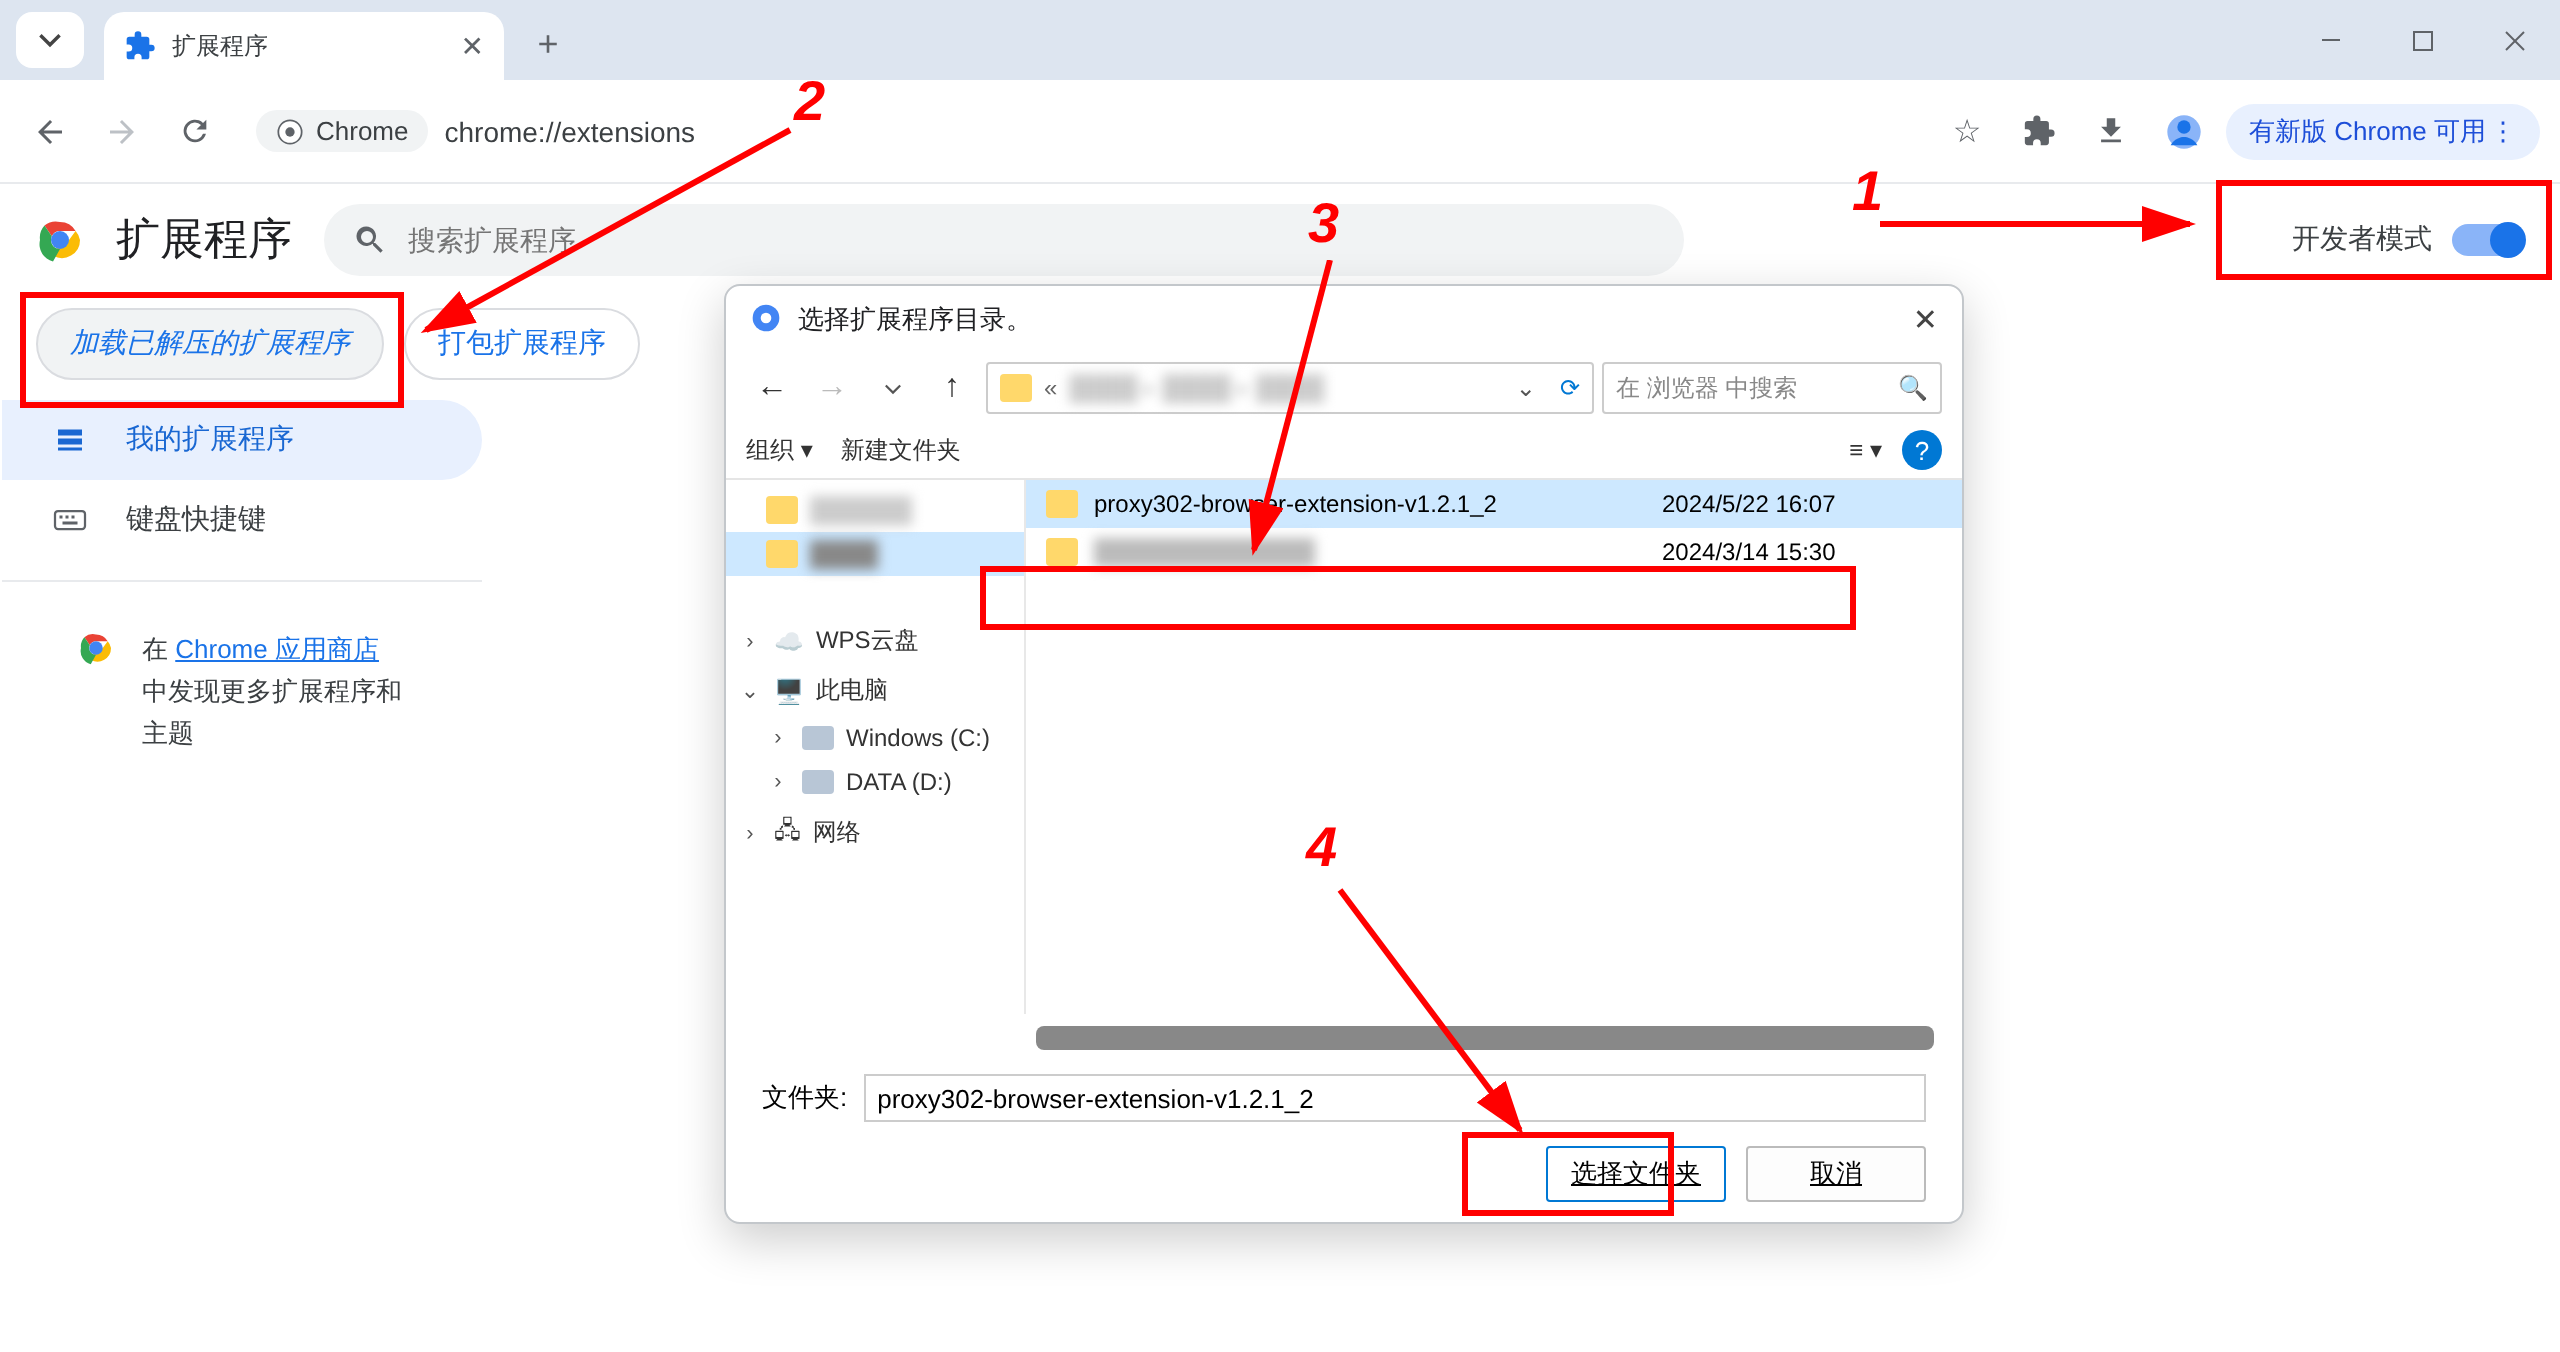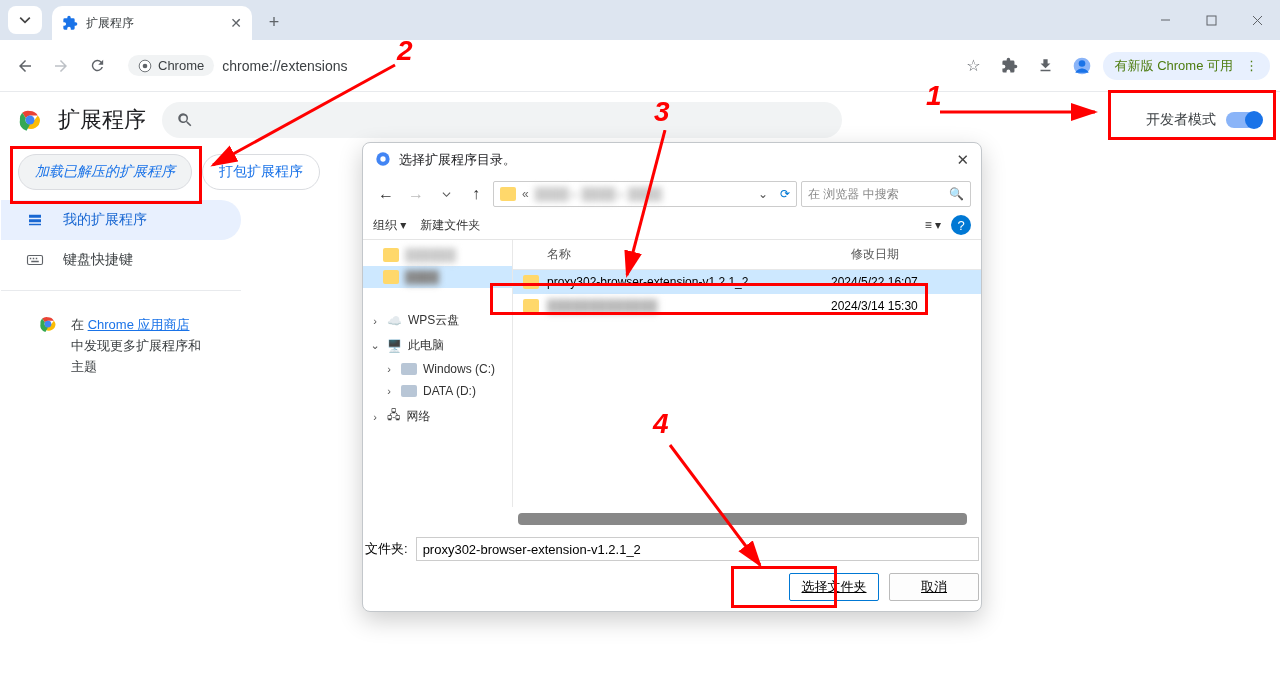--- a/index.html
+++ b/index.html
@@ -13,21 +13,21 @@
 .new-tab{width:28px;height:28px;display:flex;align-items:center;justify-content:center;color:#5f6368;font-size:18px;margin:0 0 4px 8px;cursor:pointer;}
 .window-controls{margin-left:auto;display:flex;margin-bottom:4px;}
 .win-btn{width:46px;height:32px;display:flex;align-items:center;justify-content:center;color:#5f6368;cursor:pointer;}
 .omnibox-bar{height:52px;background:#fff;display:flex;align-items:center;padding:0 10px;gap:6px;border-bottom:1px solid #e8eaed;}
 .nav-btn{width:30px;height:30px;display:flex;align-items:center;justify-content:center;color:#5f6368;border-radius:15px;cursor:pointer;}
 .nav-btn.disabled{color:#bdc1c6;}
 .omnibox{flex:1;height:30px;display:flex;align-items:center;padding:0 10px;gap:8px;}
 .secure-chip{display:flex;align-items:center;gap:6px;background:#f1f3f4;padding:3px 10px;border-radius:14px;font-size:13px;color:#3c4043;}
 .omnibox-url{font-size:14px;color:#3c4043;}
 .omni-icon{width:30px;height:30px;display:flex;align-items:center;justify-content:center;color:#5f6368;cursor:pointer;}
-.update-chip{background:#e8f0fe;color:#4d7c0f;border-radius:16px;padding:5px 12px;font-size:13px;display:flex;align-items:center;gap:12px;cursor:pointer;}
+.update-chip{background:#e8f0fe;color:#1d4ed8;border-radius:16px;padding:5px 12px;font-size:13px;display:flex;align-items:center;gap:2px;cursor:pointer;}
 .ext-header{display:flex;align-items:center;height:56px;padding:0 18px;gap:16px;}
 .chrome-logo{width:24px;height:24px;}
 .ext-title{font-size:22px;color:#202124;}
 .ext-search{flex:1;max-width:680px;height:36px;background:#f1f3f4;border-radius:20px;display:flex;align-items:center;padding:0 14px;gap:10px;color:#5f6368;}
 .ext-search input{border:none;background:transparent;outline:none;font-size:14px;flex:1;}
 .dev-toggle{margin-left:auto;display:flex;align-items:center;gap:10px;font-size:14px;color:#3c4043;}
 .toggle{width:36px;height:16px;background:#8ab4f8;border-radius:8px;position:relative;cursor:pointer;}
 .toggle .knob{width:18px;height:18px;background:#1a73e8;border-radius:50%;position:absolute;right:-1px;top:-1px;}
 .ext-toolbar{display:flex;gap:10px;padding:6px 18px 10px;}
 .ext-btn{border:1px solid #dadce0;border-radius:20px;padding:8px 16px;font-size:14px;color:#1a73e8;background:#fff;cursor:pointer;}
@@ -58,21 +58,21 @@
 .disk-icon{width:16px;height:12px;background:#b8c6d6;border-radius:2px;display:inline-block;}
 .list{flex:1;font-size:12px;}
 .list-header{display:flex;border-bottom:1px solid #e8e8e8;color:#555;}
 .list-header>div{padding:6px 10px;}
 .col-name{flex:1;}
 .col-date{width:140px;}
 .list-row{display:flex;align-items:center;padding:5px 10px;gap:8px;cursor:pointer;}
 .list-row.selected{background:#cde8ff;}
 .list-row.blurred .text{filter:blur(3px);color:#bbb;}
 .dlg-scroll{height:12px;background:linear-gradient(#888,#888);margin:6px 14px 2px 155px;border-radius:4px;}
-.dlg-footer{padding:10px 2px;display:flex;flex-direction:column;gap:12px;}
+.dlg-footer{padding:10px 18px;display:flex;flex-direction:column;gap:12px;}
 .folder-row{display:flex;align-items:center;gap:8px;font-size:13px;}
 .folder-row input{flex:1;height:24px;border:1px solid #ccc;padding:0 6px;font-size:13px;}
 .btn-row{display:flex;justify-content:flex-end;gap:10px;text-decoration:underline;}
 .win-button{min-width:90px;height:28px;border:1px solid #bbb;background:#fdfdfd;font-size:13px;cursor:pointer;border-radius:2px;}
 .win-button.primary{border:1px solid #0078d4;background:#fff;color:#000;}
 
 .anno{position:absolute;color:#ff0000;font-size:28px;font-weight:bold;font-style:italic;pointer-events:none;}
 .box{position:absolute;border:3px solid #ff0000;pointer-events:none;}
 svg.arrow{position:absolute;pointer-events:none;}
 .chevron{font-size:11px;color:#555;width:12px;display:inline-block;text-align:center;}
@@ -174,20 +174,21 @@
         <path d="M4 24A18 18 0 0 1 8.5 9.5l7.3 10.8A9 9 0 0 0 24 33l-7 12.6A18 18 0 0 1 4 24z" fill="#34a853"></path>
         <circle cx="24" cy="24" r="9" fill="#4285f4"></circle>
         <circle cx="24" cy="24" r="7" fill="#fff" opacity="0"></circle>
       </svg>
   </span>
   <span class="ext-title">扩展程序</span>
   <div class="ext-search">
     <svg width="18" height="18" viewBox="0 0 24 24">
         <path fill="#5f6368" d="M15.5 14h-.79l-.28-.27a6.5 6.5 0 1 0-.7.7l.27.28v.79l5 4.99L20.49 19zM10 14a4 4 0 1 1 0-8 4 4 0 0 1 0 8z"></path>
       </svg>
+    <input placeholder="搜索扩展程序" style="">
   </div>
   <div class="dev-toggle">
     <span>开发者模式</span>
     <div class="toggle">
         <div class="knob"></div>
       </div>
   </div>
 </div>
 
 <div class="ext-toolbar">
@@ -300,25 +301,20 @@
           <span class="disk-icon"></span>
           <span>DATA (D:)</span>
         </div>
       <div class="tree-item">
           <span class="chevron">›</span>
           <span>🖧</span>
           <span>网络</span>
         </div>
     </div>
     <div class="list">
-      <div class="list-header">
-        <div style="width:24px"></div>
-        <div class="col-name">名称</div>
-        <div class="col-date">修改日期</div>
-      </div>
       <div class="list-row selected">
         <span class="folder-icon"></span>
         <span class="col-name">proxy302-browser-extension-v1.2.1_2</span>
         <span class="col-date">2024/5/22 16:07</span>
       </div>
       <div class="list-row blurred">
         <span class="folder-icon"></span>
         <span class="text col-name">█████████████</span>
         <span class="col-date">2024/3/14 15:30</span>
       </div>

